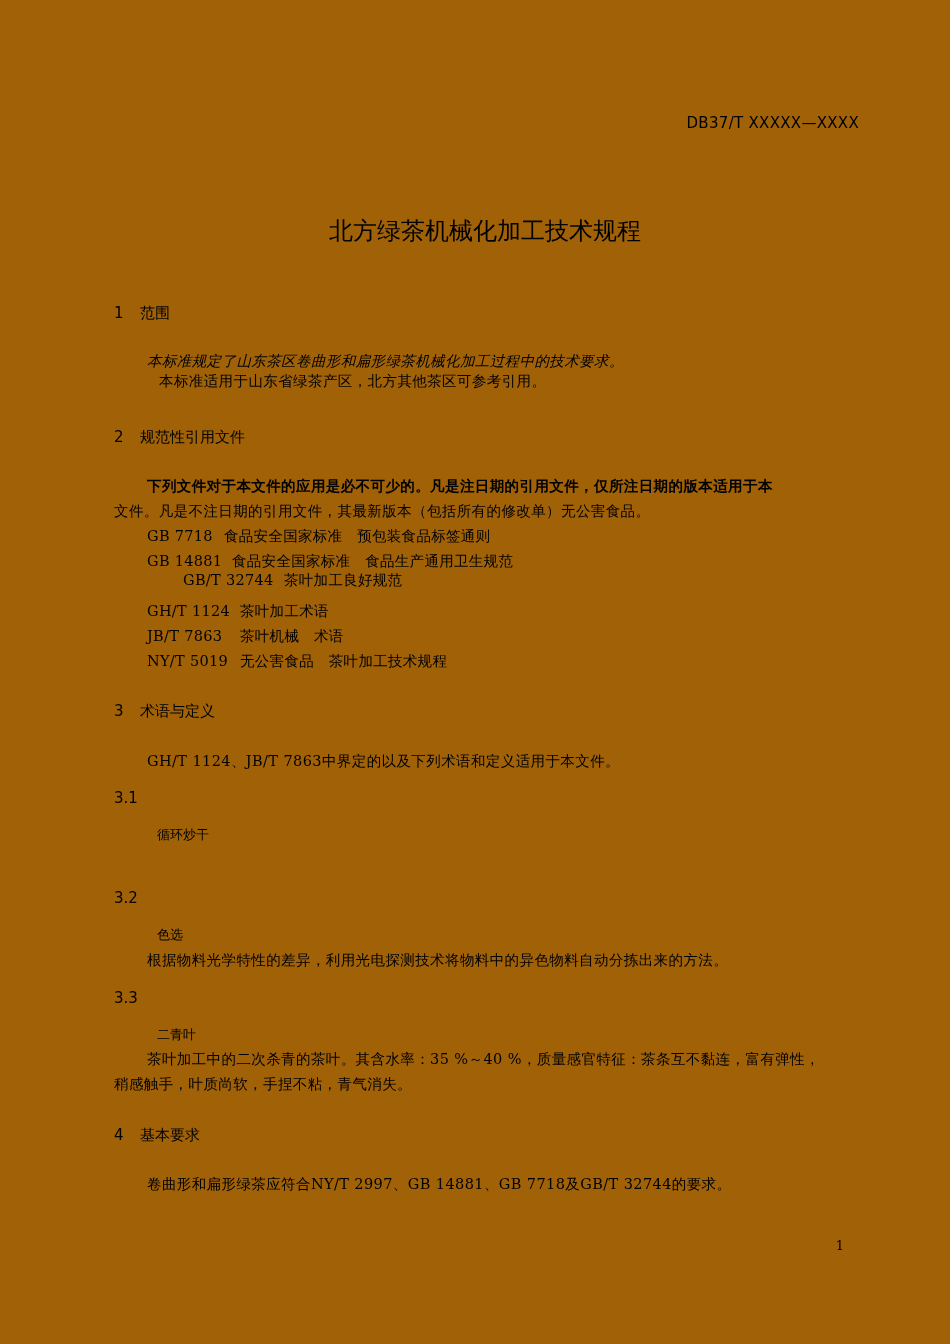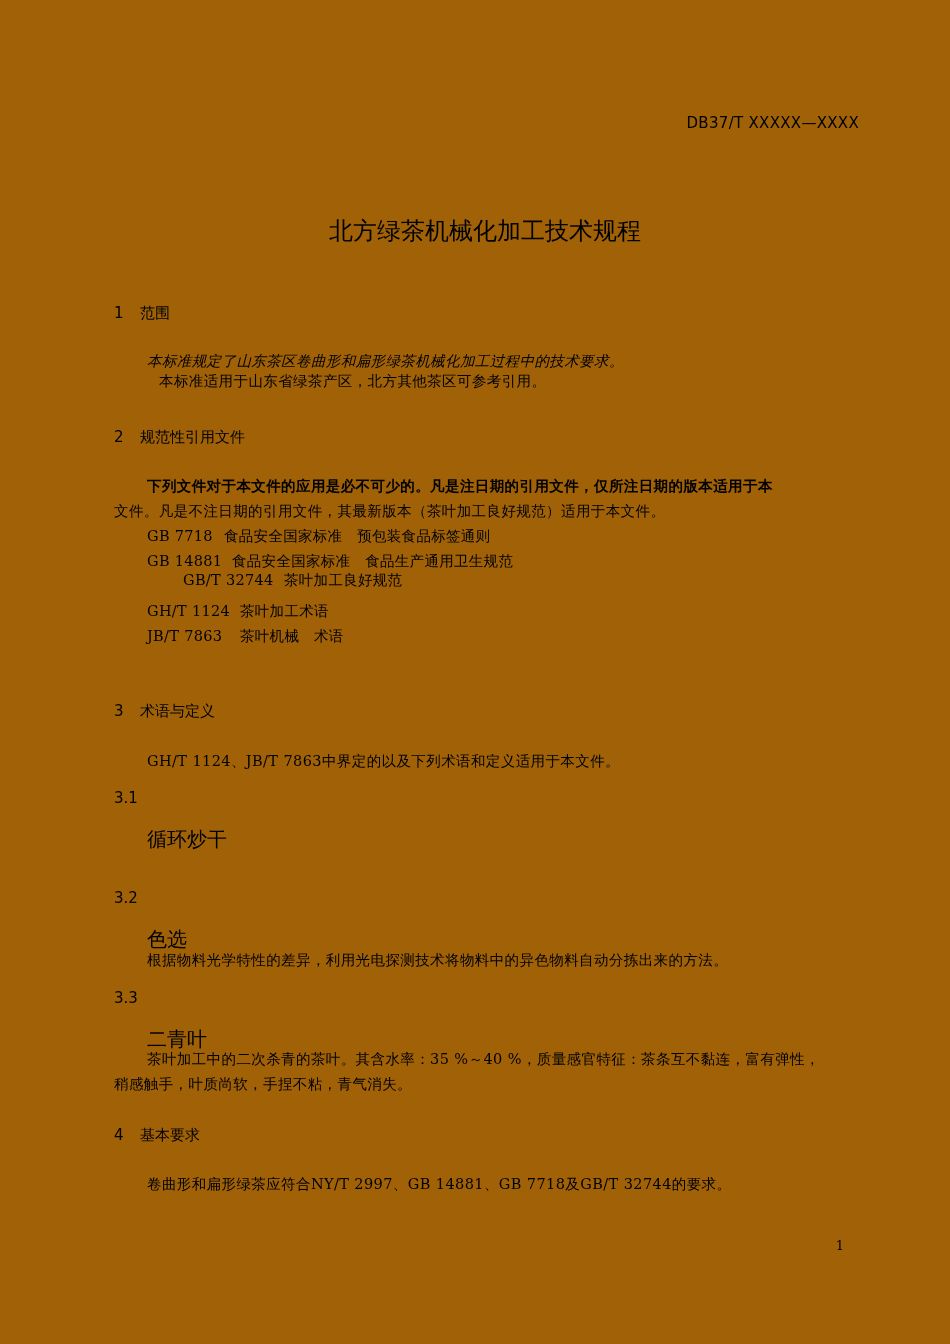--- a/index.html
+++ b/index.html
@@ -6,21 +6,21 @@
     body { width: 950px; height: 1344px; position: relative; overflow: hidden; color: #000; }
     .page { position: absolute; left: 0; top: 0; width: 950px; height: 1344px; background: #a16207; }
     .sans { font-family: "DejaVu Sans", "Liberation Sans", sans-serif; }
     .serif { font-family: "DejaVu Serif", "Liberation Serif", serif; }
     .abs { position: absolute; white-space: nowrap; }
     .docid { right: 91px; top: 114px; font-size: 15px; letter-spacing: 0.3px; }
     .title { left: 0; width: 970px; text-align: center; top: 215px; font-size: 24px; }
     .h1 { left: 114px; font-size: 15px; }
     .h1 .num { display: inline-block; width: 26px; }
     .h2 { left: 114px; font-size: 15px; }
-    .term { left: 147px; font-size: 20px; }
+    .term { left: 157px; font-size: 13px; }
     .p { left: 147px; font-size: 14.5px; letter-spacing: 0.4px; }
     .p-full { left: 114px; font-size: 14.5px; letter-spacing: 0.4px; }
     .ref { left: 147px; font-size: 14.5px; letter-spacing: 0.3px; }
     .ref .code { display: inline-block; }
     .pagenum { right: 106px; top: 1238px; font-size: 13px; }
   </style>
 </head>
 <body>
 
 <div class="page">
@@ -32,36 +32,39 @@
   <div class="abs sans h1" style="top:304px;">
     <span class="num">1</span><span>范围</span>
   </div>
   <div class="abs serif p" style="top:352px;font-style:italic;">本标准规定了山东茶区卷曲形和扁形绿茶机械化加工过程中的技术要求。</div>
   <div class="abs serif p" style="top:372px;margin-left:12px;">本标准适用于山东省绿茶产区，北方其他茶区可参考引用。</div>
 
   <div class="abs sans h1" style="top:428px;">
     <span class="num">2</span><span>规范性引用文件</span>
   </div>
   <div class="abs serif p" style="top:477px;font-weight:bold;">下列文件对于本文件的应用是必不可少的。凡是注日期的引用文件，仅所注日期的版本适用于本</div>
-  <div class="abs serif p-full" style="top:502px;">文件。凡是不注日期的引用文件，其最新版本（茶叶加工良好规范）适用于本文件。</div>
+  <div class="abs serif p-full" style="top:502px;">文件。凡是不注日期的引用文件，其最新版本（包括所有的修改单）无公害食品。</div>
 
   <div class="abs serif ref" style="top:527px;">
     <span class="code" style="width:77px;">GB 7718</span><span>食品安全国家标准　预包装食品标签通则</span>
   </div>
   <div class="abs serif ref" style="top:552px;">
     <span class="code" style="width:85px;">GB 14881</span><span>食品安全国家标准　食品生产通用卫生规范</span>
   </div>
   <div class="abs serif ref" style="top:571px;margin-left:36px;">
     <span class="code" style="width:101px;">GB/T 32744</span><span>茶叶加工良好规范</span>
   </div>
   <div class="abs serif ref" style="top:602px;">
     <span class="code" style="width:93px;">GH/T 1124</span><span>茶叶加工术语</span>
   </div>
   <div class="abs serif ref" style="top:627px;">
     <span class="code" style="width:93px;">JB/T 7863</span><span>茶叶机械　术语</span>
+  </div>
+  <div class="abs serif ref" style="top:652px;">
+    <span class="code" style="width:93px;">NY/T 5019</span><span>无公害食品　茶叶加工技术规程</span>
   </div>
 
   <div class="abs sans h1" style="top:702px;">
     <span class="num">3</span><span>术语与定义</span>
   </div>
   <div class="abs serif p" style="top:752px;">GH/T 1124、JB/T 7863中界定的以及下列术语和定义适用于本文件。</div>
 
   <div class="abs sans h2" style="top:789px;">3.1</div>
   <div class="abs sans term" style="top:826px;">循环炒干</div>
 

